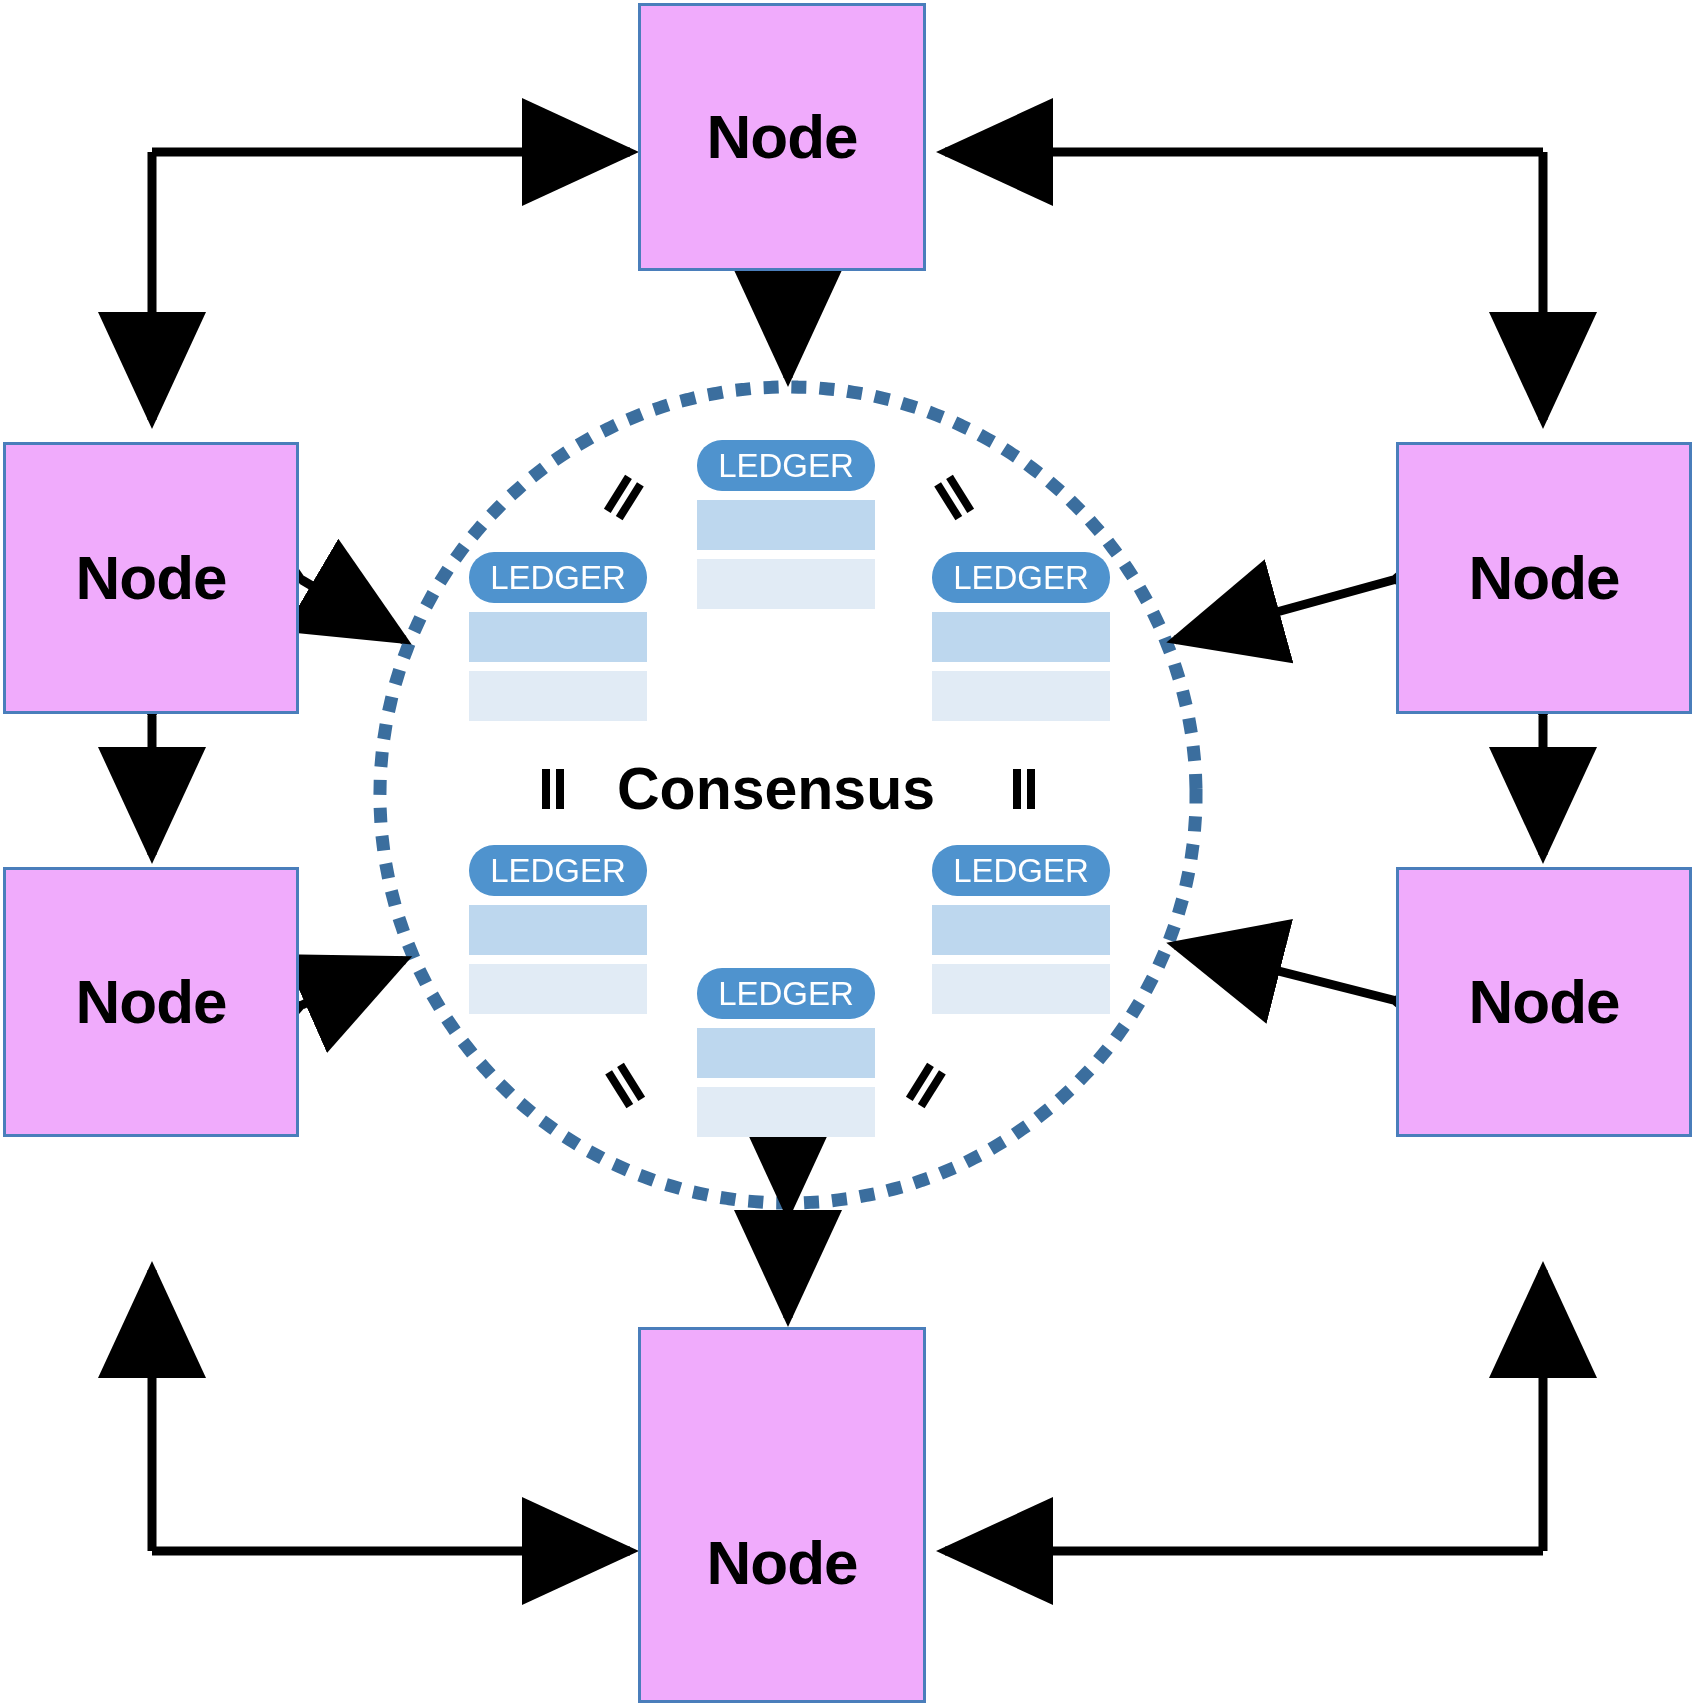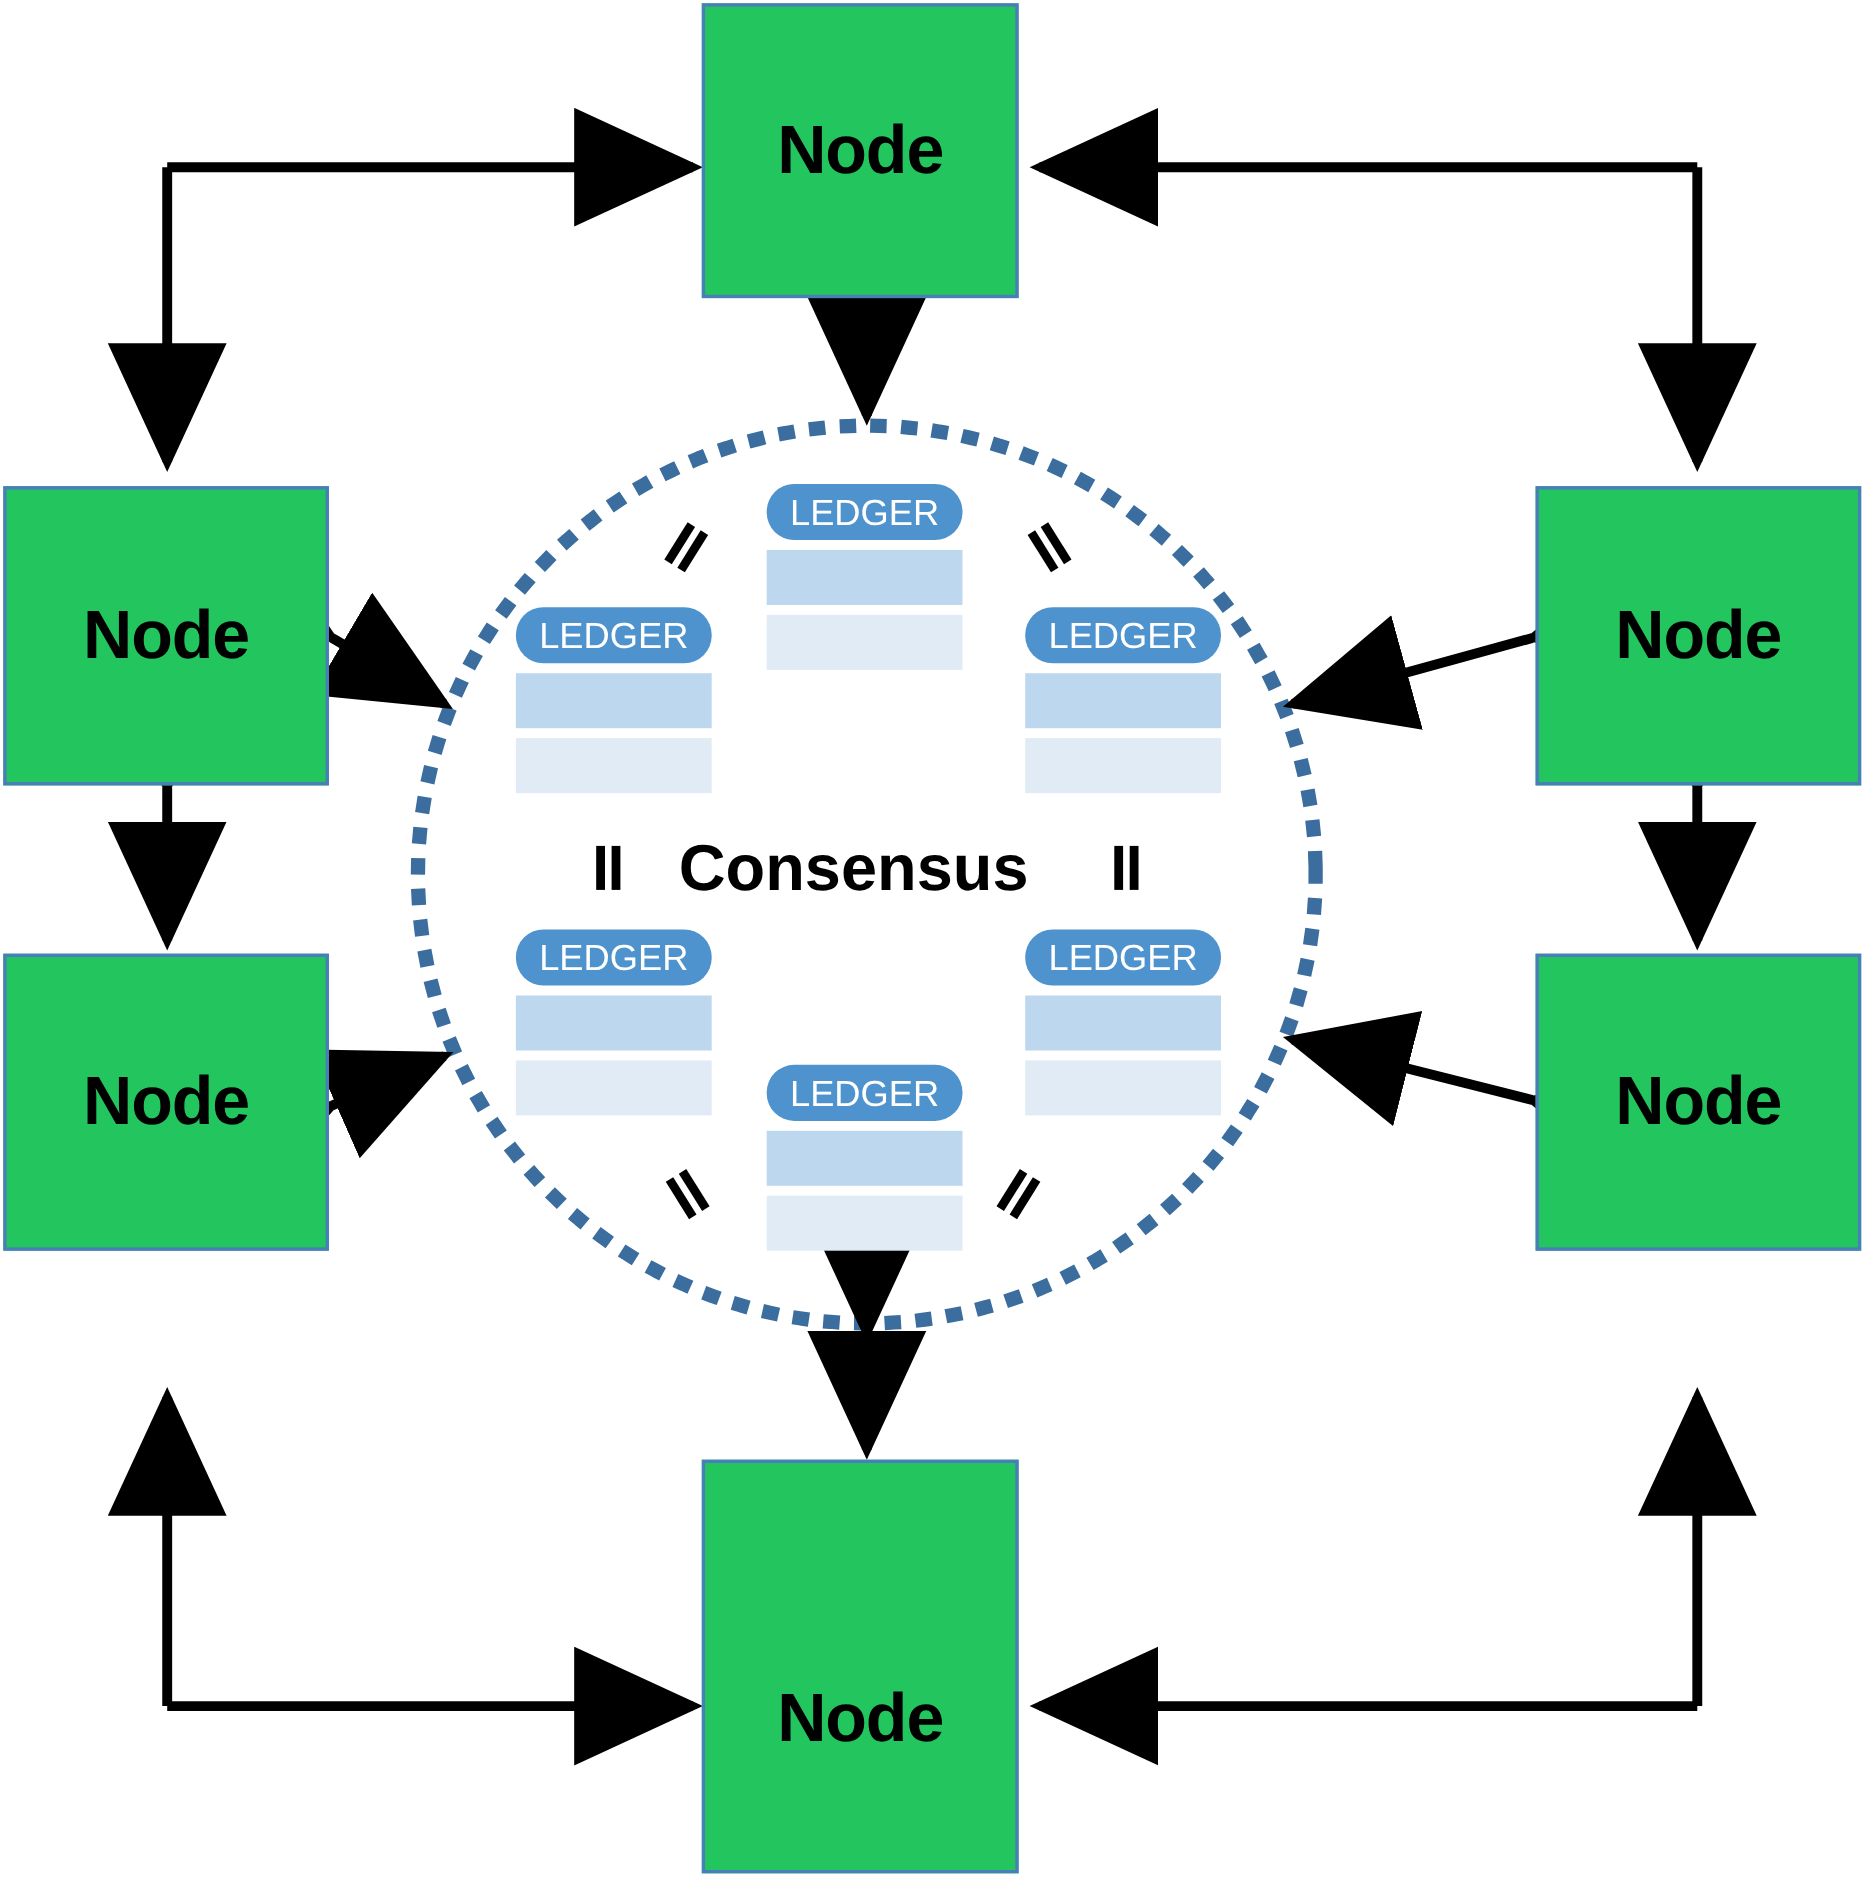--- a/index.html
+++ b/index.html
@@ -19,21 +19,21 @@
   }
   #wires {
     position: absolute;
     left: 0; top: 0;
     width: 1698px;
     height: 1706px;
   }
   .node-box {
     position: absolute;
     box-sizing: border-box;
-    background: #22c55e;
+    background: #f0abfc;
     border: 3px solid #4a7ebb;
     display: flex;
     align-items: center;
     justify-content: center;
   }
   .node-label {
     font-family: "Liberation Sans", sans-serif;
     font-weight: bold;
     font-size: 62px;
     color: #000000;

